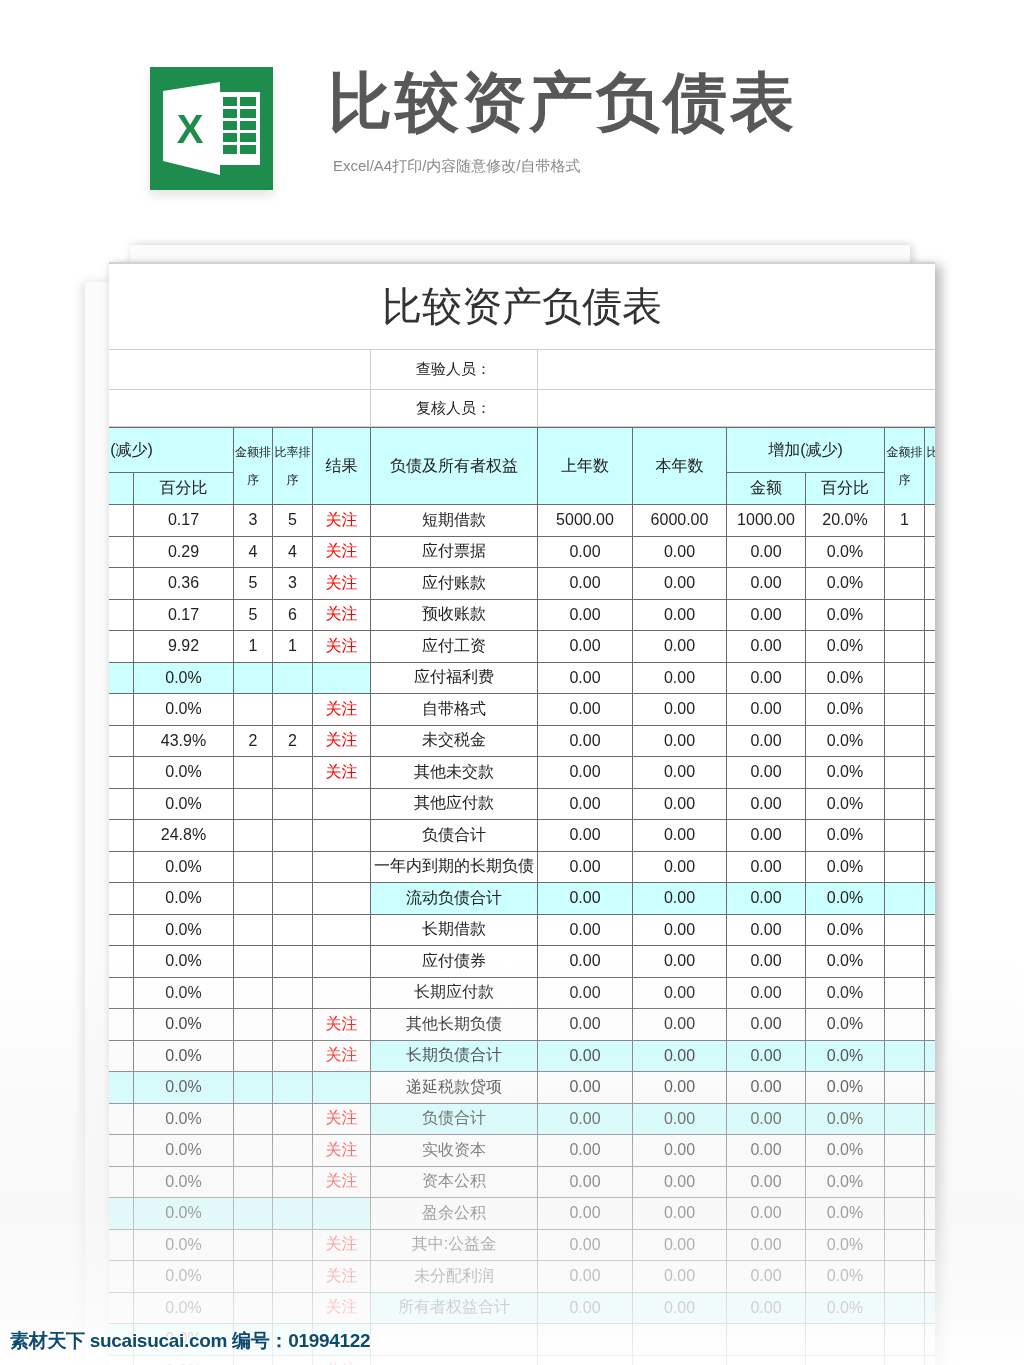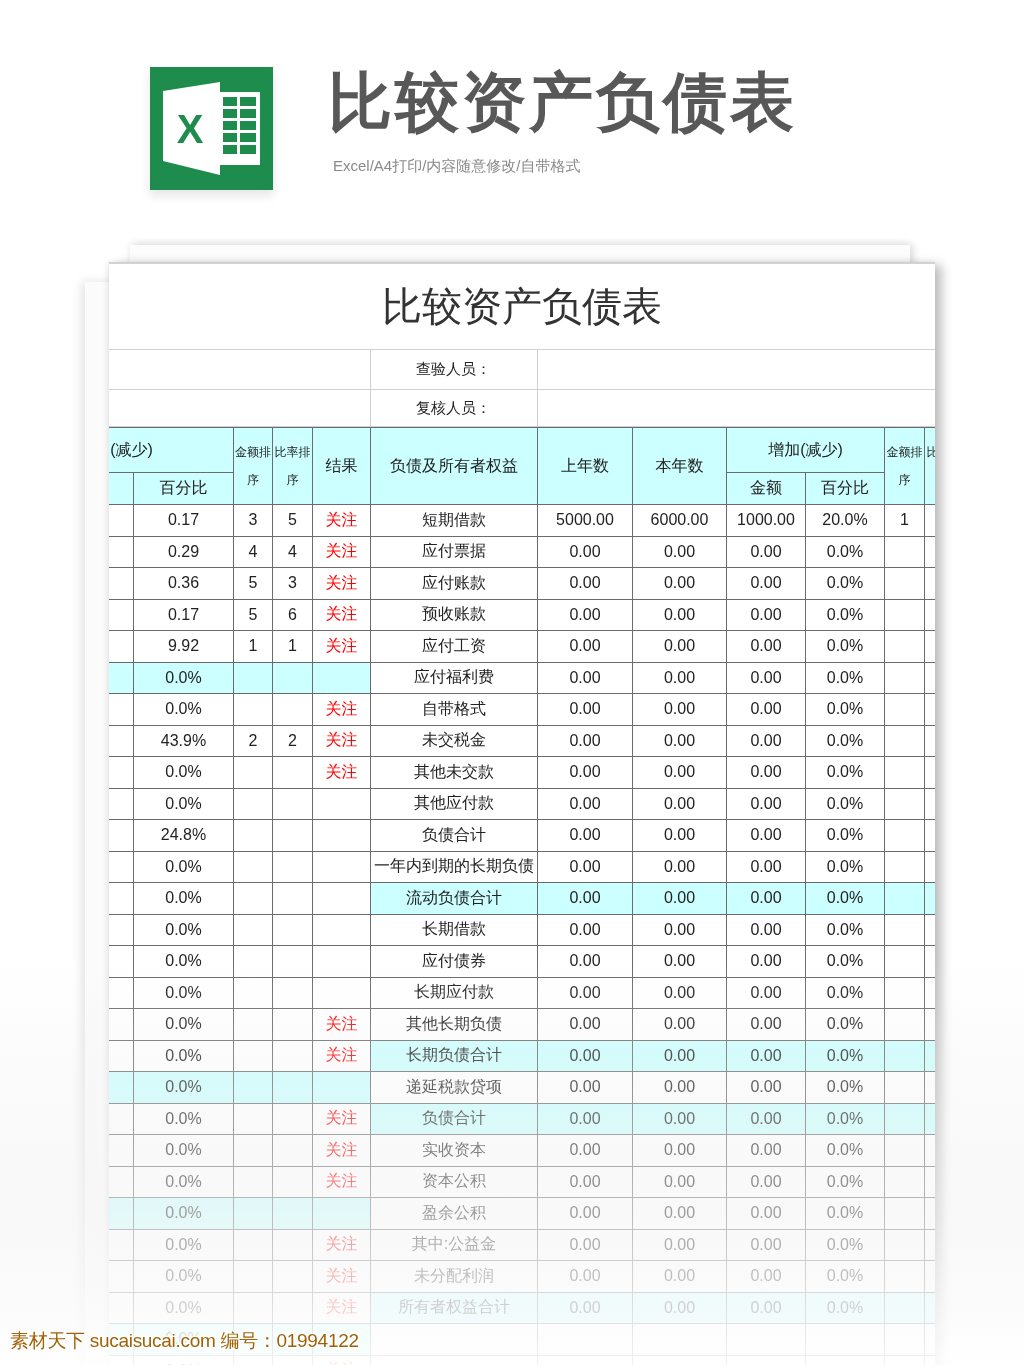--- a/index.html
+++ b/index.html
@@ -53,21 +53,21 @@
     
     .fade { position: absolute; left: 0; top: 960px; width: 1024px; height: 405px; pointer-events: none;
             background: linear-gradient(to bottom,
               rgba(255,255,255,0) 0%,
               rgba(240,240,240,0.30) 30%,
               rgba(244,244,244,0.58) 62%,
               rgba(250,250,250,0.80) 85%,
               rgba(255,255,255,0.90) 100%); }
 
     .watermark { position: absolute; left: 10px; top: 1328px; font-size: 19px; line-height: 26px;
-                 font-weight: normal; color: #a16207; white-space: nowrap; letter-spacing: -0.3px;
+                 font-weight: bold; color: #0c4a6e; white-space: nowrap; letter-spacing: -0.3px;
                  text-shadow: 1px 1px 0 #fff, -1px -1px 0 #fff, 1px -1px 0 #fff, -1px 1px 0 #fff, 0 0 3px #fff; }
   </style>
 </head>
 <body>
 
 <div class="logo">
   <svg width="123" height="123" viewBox="0 0 123 123">
     <rect x="0" y="0" width="123" height="123" fill="#1e8c4d"></rect>
 
     <rect x="70" y="25" width="40" height="73" fill="#ffffff"></rect>

